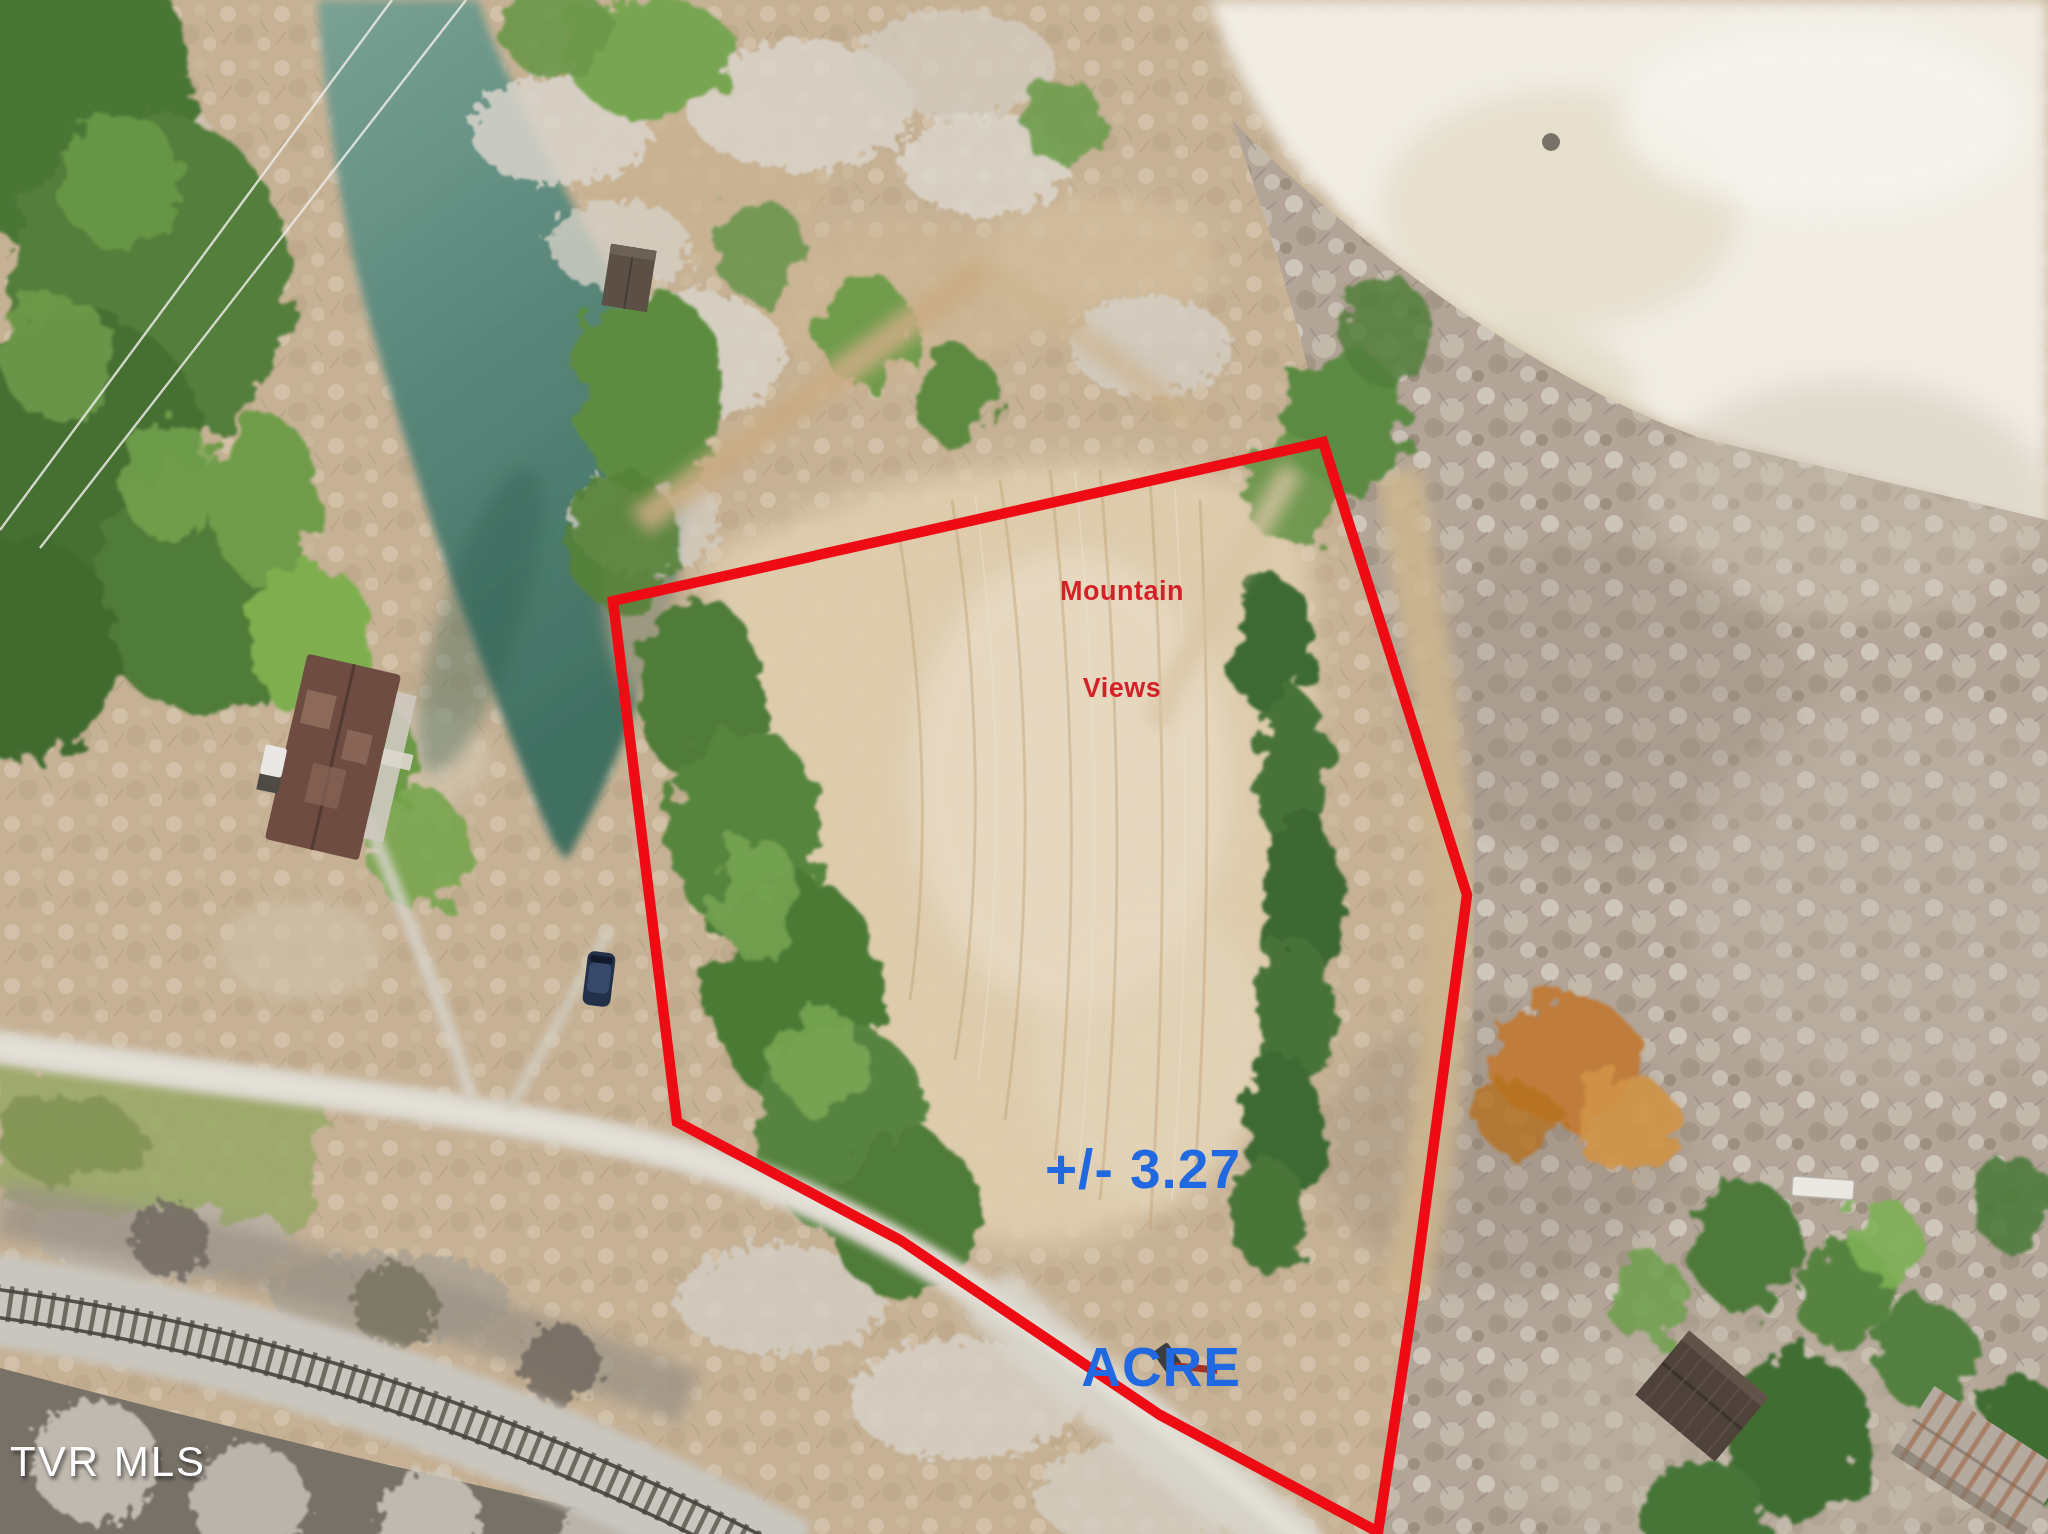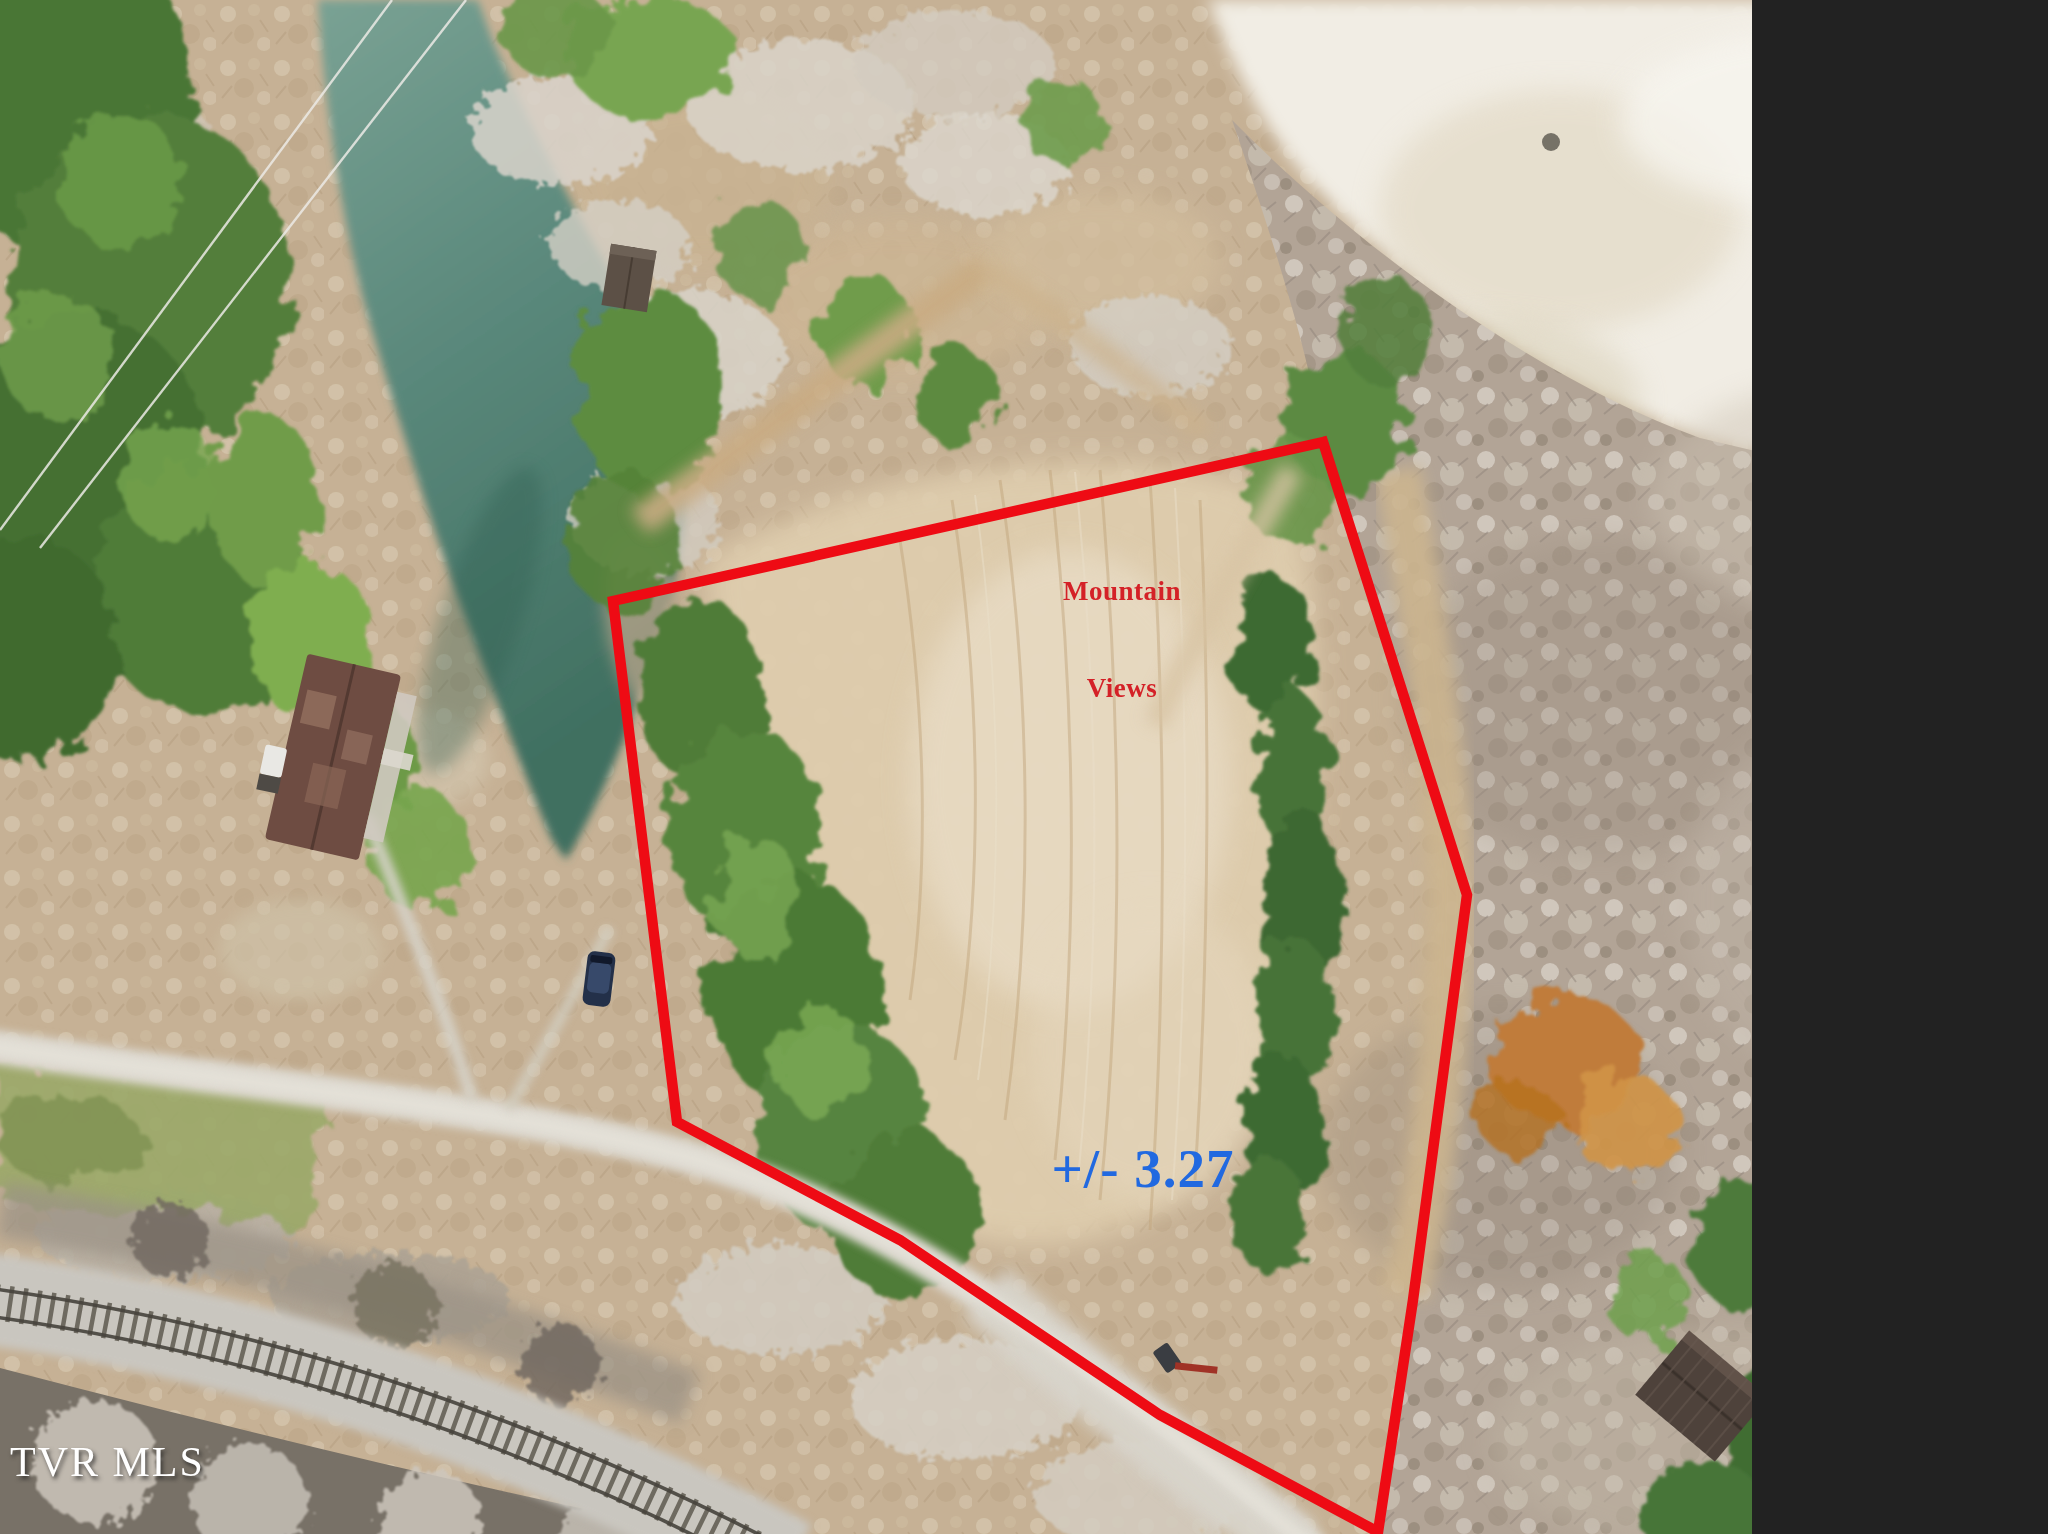--- a/index.html
+++ b/index.html
@@ -1,21 +1,21 @@
 <!DOCTYPE html>
 <html><head>
 <meta charset="utf-8">
 <style>
   html,body{margin:0;padding:0;background:#222;}
   .stage{
     position:relative;
-    width:1752px;height:1534px;
+    width:2048px;height:1534px;
     overflow:hidden;
     background:#c8b296;
-    font-family:Liberation Serif, serif;
+    font-family:Liberation Sans, sans-serif;
   }
   .stage svg{position:absolute;left:0;top:0;display:block;}
   .label{position:absolute;white-space:pre;}
   .label-mountain{
     left:1122px;top:510px;transform:translateX(-50%);
     text-align:center;font-weight:bold;font-size:27px;line-height:1.2;
     color:#d42127;letter-spacing:.5px;
   }
   .label-acreage{
     left:1143px;top:1004px;transform:translateX(-50%);
@@ -298,17 +298,18 @@
   <path d="M1323,442 L613,601 L677,1122 L900,1240 L1160,1415 L1378,1532 L1413,1300 L1467,895 Z" fill="none" stroke="#ee0b14" stroke-width="10.5" stroke-linejoin="miter" stroke-miterlimit="10"></path>
 </svg>
 
 <div class="label label-mountain">
   <span class="line">Mountain</span>
   <span class="line">Views</span>
 </div>
 
 <div class="label label-acreage">
   <span class="line">+/- 3.27</span>
+  <span class="line">ACRE</span>
 </div>
 
 <div class="label label-watermark">TVR MLS</div>
 
 </div>
 
 </body></html>

